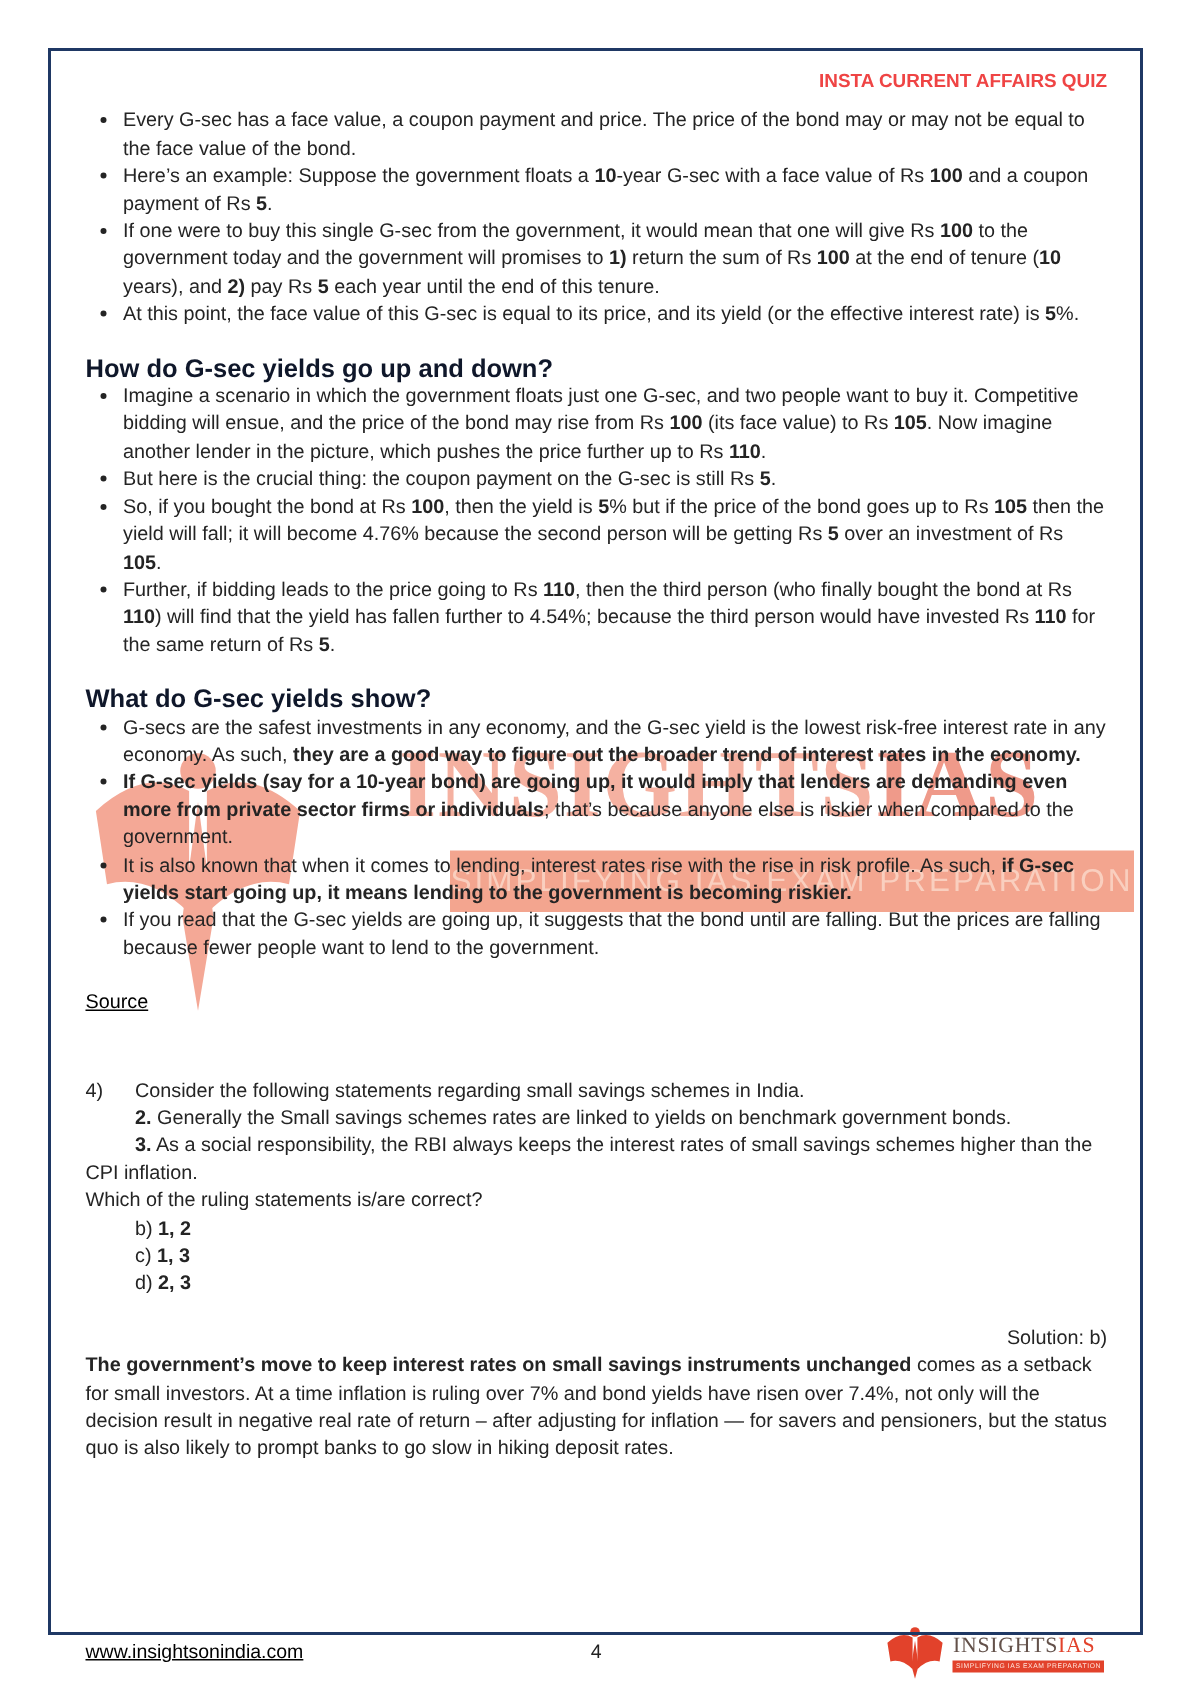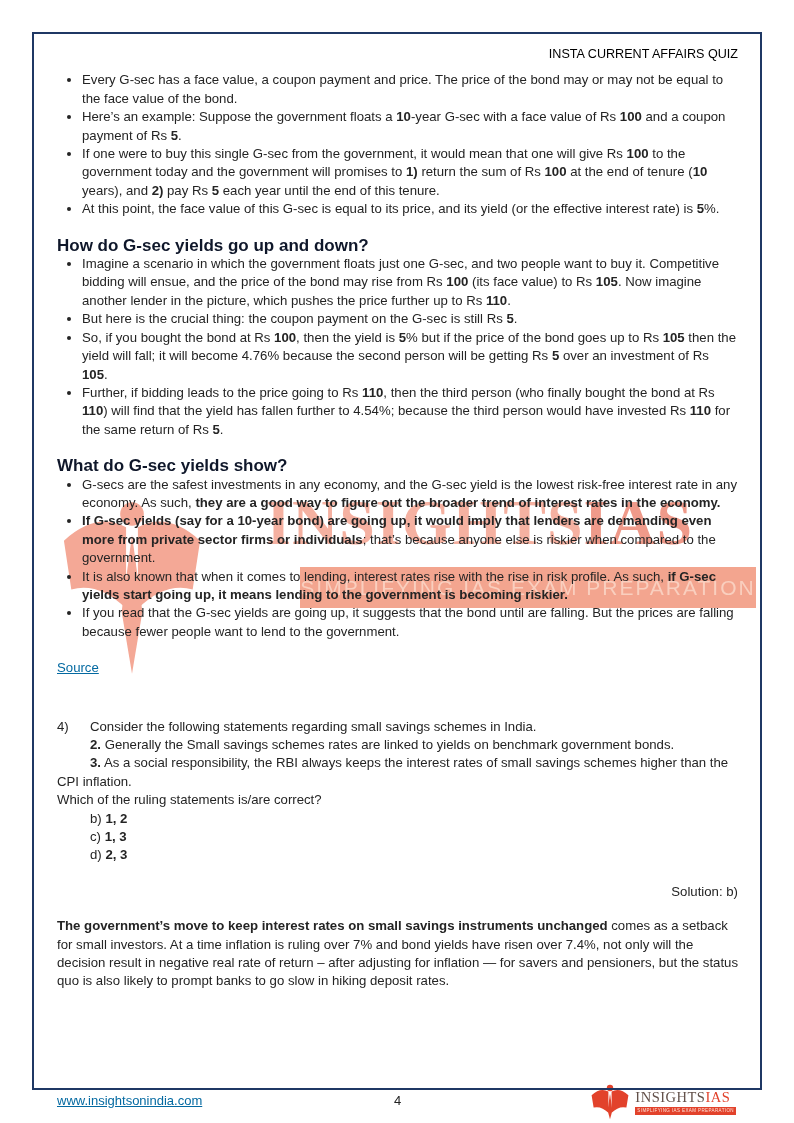--- a/index.html
+++ b/index.html
@@ -20,33 +20,33 @@
     letter-spacing:1px;color:#f5b1a1;white-space:nowrap;
   }
   .wm-title .wm-accent{color:#ef9a8a;}
   .wm-banner{
     position:absolute;left:300px;top:567px;width:456px;height:41px;
     background:#f3a58f;color:#f9cfbf;font-size:21px;letter-spacing:2px;
     display:flex;align-items:center;justify-content:center;white-space:nowrap;
   }
   
   .content{position:absolute;left:57px;top:45px;width:681px;z-index:1;font-size:13.2px;line-height:18.4px;}
-  .doc-header{font-weight:normal;font-size:12.6px;text-align:right;margin:0 0 8px 0;color:#000000;}
+  .doc-header{font-weight:bold;font-size:12.6px;text-align:right;margin:0 0 8px 0;color:#ef4444;}
   ul.blist{margin:0;padding-left:25px;}
   ul.blist li{margin:0;padding-left:0;}
   h2.sec{font-size:17px;line-height:18.4px;margin:18px 0 0 0;color:#0f172a;}
-  a.link{color:#0369a1;text-decoration:underline;cursor:pointer;}
+  a.link{color:#000000;text-decoration:underline;cursor:pointer;}
   .source-row{margin-top:18px;}
   p{margin:0;}
   .q-intro{margin-top:40px;}
   .q-num{display:inline-block;width:33px;}
   .statement{text-indent:33px;}
   .option{padding-left:33px;}
   .solution{padding-left:33px;margin-top:18px;text-align:right;}
-  .closing{margin-top:16px;}
+  .closing{}
   
   .footer{position:absolute;left:57px;top:1084px;width:681px;height:40px;z-index:1;}
   .site{position:absolute;left:0;top:9px;font-size:13px;}
   .pageno{position:absolute;left:0;right:0;top:9px;text-align:center;font-size:13px;color:#222;}
   .brand{position:absolute;right:2px;top:0;display:flex;align-items:flex-start;}
   .brand-text{margin-left:5px;padding-top:5px;}
   .brand-name{font-family:"Liberation Serif",serif;font-size:14.5px;letter-spacing:0.5px;color:#63514a;white-space:nowrap;}
   .brand-name .accent{color:#e2422b;}
   .brand-tag{
     background:#e2422b;color:#ffe3da;font-size:4.5px;line-height:6px;

